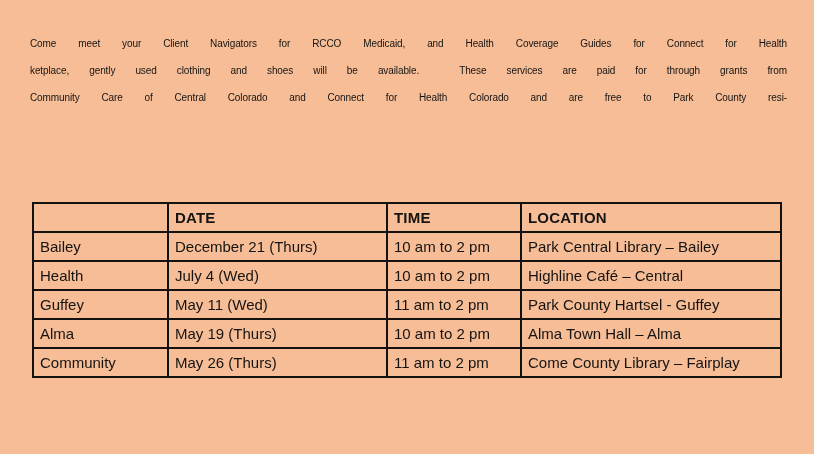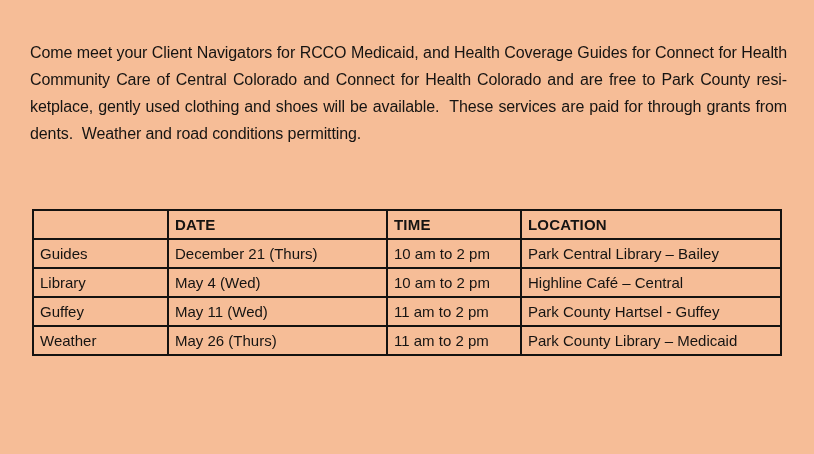--- a/index.html
+++ b/index.html
@@ -11,37 +11,37 @@
     height: 454px;
     background: #f6bd97;
     overflow: hidden;
     position: relative;
     font-family: "Liberation Sans", sans-serif;
     color: #161412;
   }
   .intro {
     position: absolute;
     left: 30px;
-    top: 39px;
+    top: 30px;
     width: 757px;
-    font-size: 16px;
+    font-size: 10px;
     line-height: 27px;
     letter-spacing: -0.1px;
   }
   .intro .line {
     text-align: justify;
     text-align-last: justify;
   }
   .intro .line.last-line {
     text-align-last: left;
   }
   table.schedule {
     position: absolute;
     left: 32px;
-    top: 209px;
+    top: 202px;
     width: 748px;
     border-collapse: collapse;
     table-layout: fixed;
     background: transparent;
     border-radius: 21px;
   }
   table.schedule td, table.schedule th {
     border: 2px solid #141210;
     height: 27px;
     padding: 0 4px 0 6px;
@@ -60,59 +60,64 @@
   col.c-name { width: 135px; }
   col.c-date { width: 219px; }
   col.c-time { width: 134px; }
   col.c-loc  { width: 260px; }
 </style>
 </head>
 <body>
 
 <div class="intro">
   <div class="line">Come meet your Client Navigators for RCCO Medicaid, and Health Coverage Guides for Connect for Health</div>
+  <div class="line">ketplace, gently used clothing and shoes will be available.&nbsp; These services are paid for through grants from</div>
   <div class="line">Community Care of Central Colorado and Connect for Health Colorado and are free to Park County resi-</div>
-  <div class="line">ketplace, gently used clothing and shoes will be available.&nbsp; These services are paid for through grants from</div>
-  <div class="line last-line">dents.&nbsp; Weather and road conditions permitting.</div>
 </div>
 
 <table class="schedule">
   <colgroup>
     <col class="c-name">
       <col class="c-date">
       <col class="c-time">
       <col class="c-loc">
   </colgroup>
   <thead>
     <tr>
       <th></th>
       <th>DATE</th>
       <th>TIME</th>
       <th>LOCATION</th>
     </tr>
   </thead>
   <tbody>
     <tr>
-      <td>Guides</td>
+      <td>Bailey</td>
       <td>December 21 (Thurs)</td>
       <td>10 am to 2 pm</td>
       <td>Park Central Library – Bailey</td>
     </tr>
     <tr>
-      <td>Library</td>
-      <td>May 4 (Wed)</td>
+      <td>Health</td>
+      <td>July 4 (Wed)</td>
       <td>10 am to 2 pm</td>
       <td>Highline Café – Central</td>
     </tr>
     <tr>
       <td>Guffey</td>
       <td>May 11 (Wed)</td>
       <td>11 am to 2 pm</td>
       <td>Park County Hartsel - Guffey</td>
     </tr>
     <tr>
-      <td>Weather</td>
+      <td>Alma</td>
+      <td>May 19 (Thurs)</td>
+      <td>10 am to 2 pm</td>
+      <td>Alma Town Hall – Alma</td>
+    </tr>
+    <tr>
+      <td>Community</td>
       <td>May 26 (Thurs)</td>
       <td>11 am to 2 pm</td>
-      <td>Park County Library – Medicaid</td>
+      <td>Come County Library – Fairplay</td>
     </tr>
   </tbody>
 </table>
 
 </body></html>

